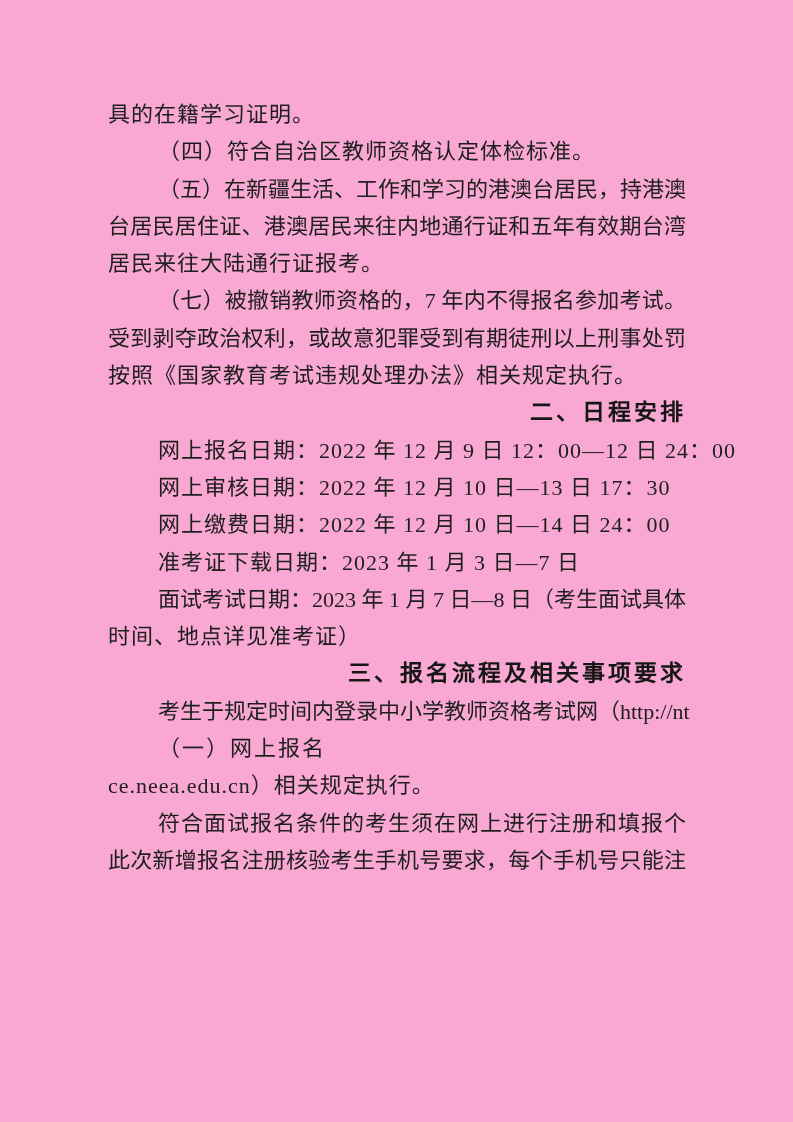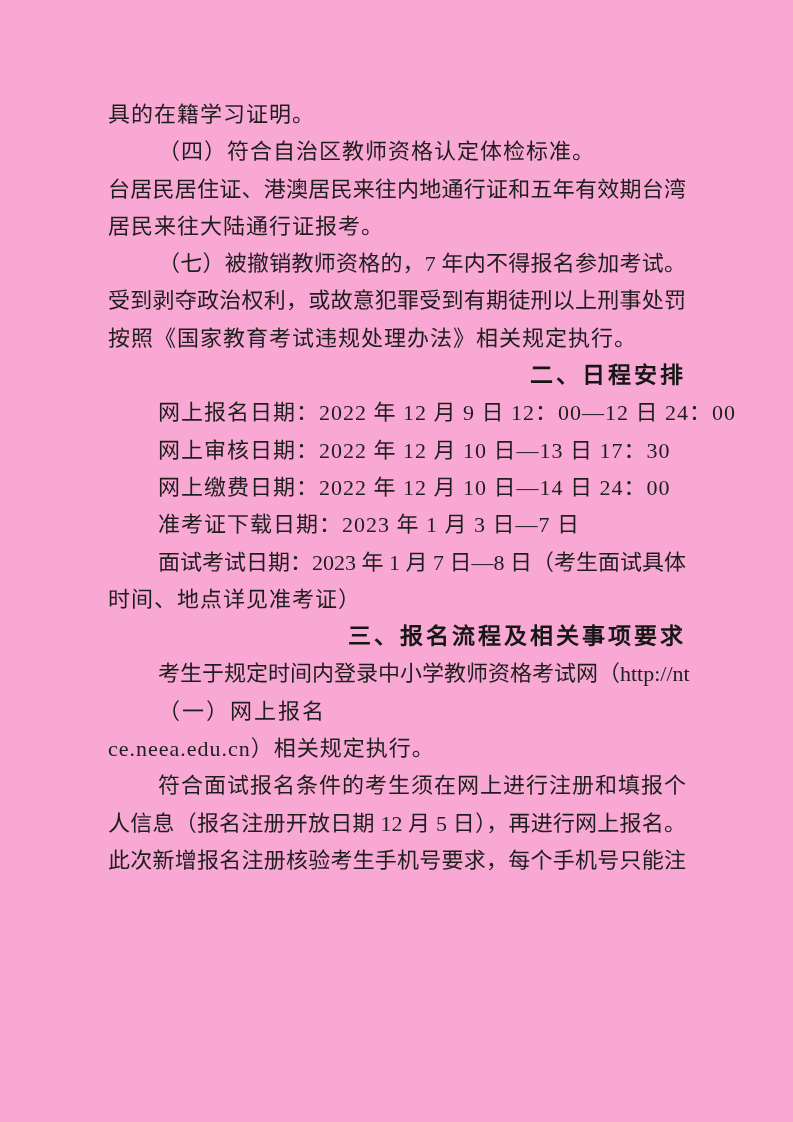--- a/index.html
+++ b/index.html
@@ -54,33 +54,33 @@
     letter-spacing: 2px;
   }
 </style>
 </head>
 <body>
 
 <div class="page">
   <div class="content">
     <div class="ln">具的在籍学习证明。</div>
     <div class="ln ind">（四）符合自治区教师资格认定体检标准。</div>
+    <div class="ln ind fill">（五）在新疆生活、工作和学习的港澳台居民，持港澳</div>
     <div class="ln fill">台居民居住证、港澳居民来往内地通行证和五年有效期台湾</div>
     <div class="ln">居民来往大陆通行证报考。</div>
     <div class="ln ind fill">（七）被撤销教师资格的，7 年内不得报名参加考试。</div>
     <div class="ln fill">受到剥夺政治权利，或故意犯罪受到有期徒刑以上刑事处罚</div>
     <div class="ln">按照《国家教育考试违规处理办法》相关规定执行。</div>
     <div class="ln ind h">二、日程安排</div>
     <div class="ln ind">网上报名日期：2022 年 12 月 9 日 12：00—12 日 24：00</div>
     <div class="ln ind">网上审核日期：2022 年 12 月 10 日—13 日 17：30</div>
     <div class="ln ind">网上缴费日期：2022 年 12 月 10 日—14 日 24：00</div>
     <div class="ln ind">准考证下载日期：2023 年 1 月 3 日—7 日</div>
     <div class="ln ind fill">面试考试日期：2023 年 1 月 7 日—8 日（考生面试具体</div>
     <div class="ln">时间、地点详见准考证）</div>
     <div class="ln ind h">三、报名流程及相关事项要求</div>
     <div class="ln ind fill">考生于规定时间内登录中小学教师资格考试网（http://nt</div>
     <div class="ln ind kai">（一）网上报名</div>
     <div class="ln">ce.neea.edu.cn）相关规定执行。</div>
     <div class="ln ind fill">符合面试报名条件的考生须在网上进行注册和填报个</div>
-    <div class="ln fill">人信息（报名注册开放日期 12 月 5 日），再进行网上报名。</div>
     <div class="ln fill">此次新增报名注册核验考生手机号要求，每个手机号只能注</div>
   </div>
 </div>
 
 </body></html>

